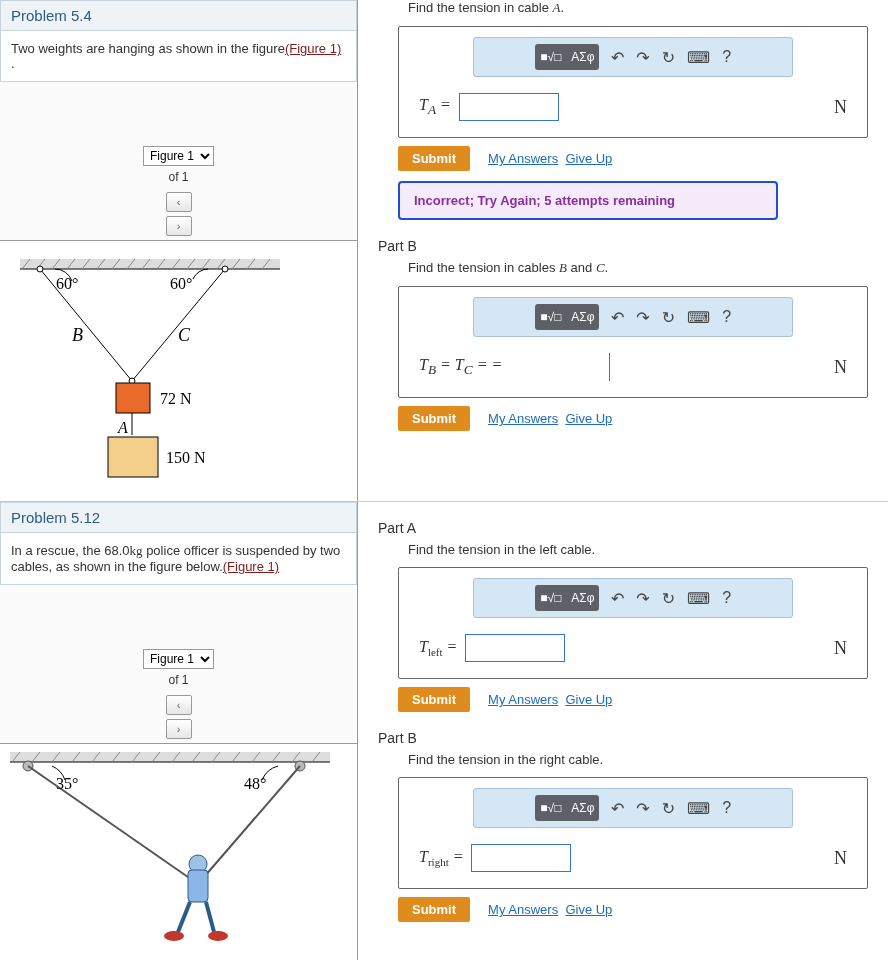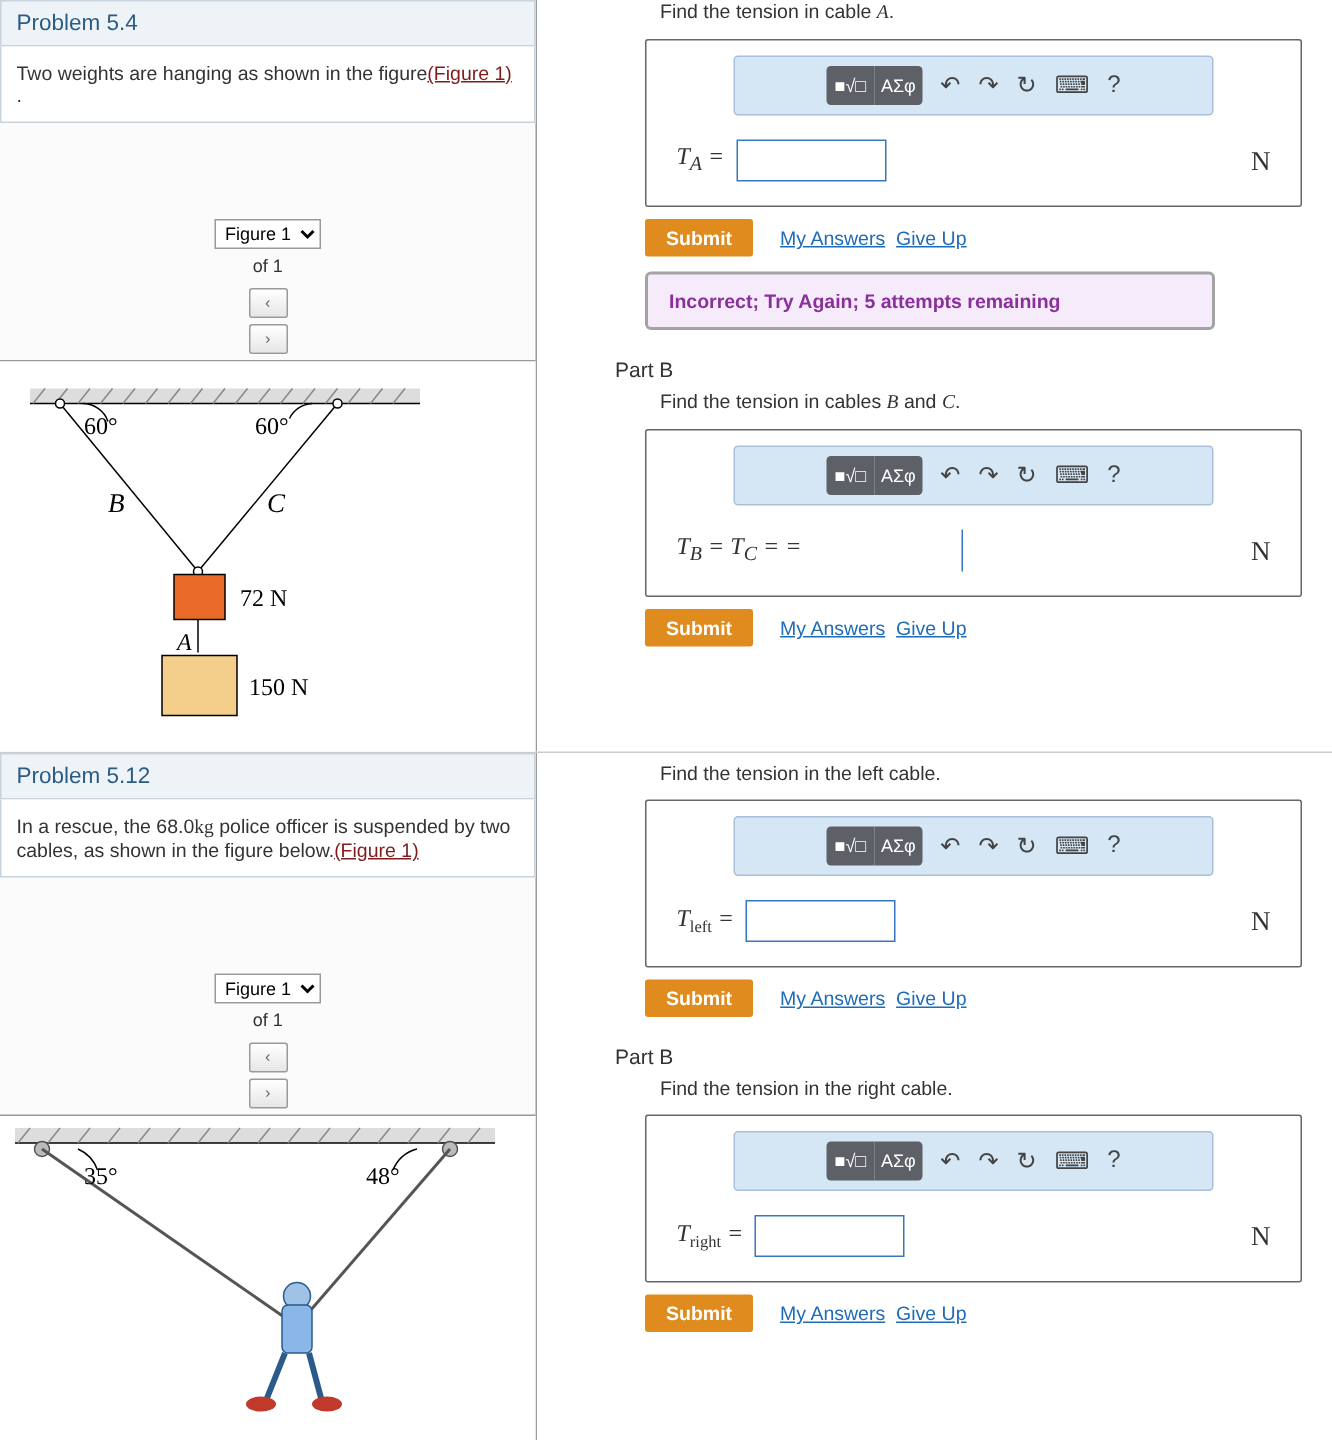--- a/index.html
+++ b/index.html
@@ -1,18 +1,18 @@
 <!DOCTYPE html>
 <html><head>
 <meta charset="utf-8">
 <style>
   * { box-sizing: border-box; }
   body { margin:0; font-family: Arial, Helvetica, sans-serif; font-size:13px; color:#333; background:#fff;}
   .container { width:888px; }
-  .row { display:flex; border-bottom:1px solid #ccc;gap:32px; }
+  .row { display:flex; border-bottom:1px solid #ccc; }
   .left-col { width:358px; border-right:1px solid #999; background:#fbfbfb; }
   .right-col { flex:1; padding:0 20px 10px 20px; }
   .title-bar { background:#eef3f8; border:1px solid #c8d3de; padding:6px 10px; color:#2b5c84; font-size:15px; margin:0; }
   .desc-box { background:#fff; border:1px solid #c8d3de; border-top:none; padding:10px; font-size:13px; color:#333;}
   .fig-link { color:#7f1d1d; text-decoration:underline; cursor:pointer; }
   .figure-bar { display:flex; align-items:center; gap:4px; margin-top:60px; padding:4px 4px; border-bottom:1px solid #999;flex-direction:column;}
   .fig-select { border:1px solid #999; background:#fff; padding:1px 2px; font-size:12px;}
   .fig-of { font-size:12px;}
   .nav-btn { width:26px; height:20px; border:1px solid #999; background:linear-gradient(#fff,#e6e6e6); font-size:11px; color:#666; cursor:pointer; border-radius:2px;}
   .figure-area { height:260px; position:relative; background:#fff; }
@@ -25,21 +25,21 @@
   .tb-btn.first{ border-top-left-radius:3px; border-bottom-left-radius:3px;}
   .tb-btn.last{ border-top-right-radius:3px; border-bottom-right-radius:3px;}
   .tb-plain { color:#444; font-size:16px; cursor:pointer;}
   .eq-row { display:flex; align-items:center; gap:8px; margin:16px 6px 4px 6px;}
   .var-lbl { font-family:'Times New Roman', serif; font-style:italic; font-size:16px;}
   .eq-input { border:1px solid #3777c0; height:28px; width:100px; padding:2px 4px;}
   .unit { font-family:'Times New Roman', serif; font-size:18px; margin-left:auto; }
   .actions { display:flex; align-items:center; gap:18px; margin:8px 0 4px 20px;}
   .submit-btn { background:#df8b1d; color:#fff; border:none; padding:5px 14px; font-weight:bold; font-size:13px; border-radius:2px; cursor:pointer;}
   .link { color:#1e6bb8; text-decoration:underline; cursor:pointer; font-size:13px;}
-  .feedback { border:2px solid #a3a3a3; background:#f6ebfb; color:#8a2f9c; padding:10px 14px; margin:10px 0 0 20px; border-radius:4px; font-weight:bold; width:380px;}
+  .feedback { border:2px solid #1d4ed8; background:#f6ebfb; color:#8a2f9c; padding:10px 14px; margin:10px 0 0 20px; border-radius:4px; font-weight:bold; width:380px;}
   svg text { font-family:'Times New Roman', serif; }
 </style>
 </head>
 <body>
 
 <div class="container">
 
   <div class="row">
 
     <div class="left-col">
@@ -224,20 +224,21 @@
           <line x1="206" y1="158" x2="214" y2="188" stroke="#2a5b8a" stroke-width="4"></line>
           <ellipse cx="174" cy="192" rx="10" ry="5" fill="#c0392b"></ellipse>
           <ellipse cx="218" cy="192" rx="10" ry="5" fill="#c0392b"></ellipse>
           <text x="56" y="45" font-size="16">35°</text>
           <text x="244" y="45" font-size="16">48°</text>
         </svg>
       </div>
     </div>
 
     <div class="right-col">
+      <div class="part-label">Part A</div>
       <div class="prompt">Find the tension in the left cable.</div>
       <div class="input-box">
         <div class="toolbar">
           <div class="tb-grp">
             <button class="tb-btn first">■√□</button>
             <button class="tb-btn last">ΑΣφ</button>
           </div>
           <span class="tb-plain">↶</span>
           <span class="tb-plain">↷</span>
           <span class="tb-plain">↻</span>

